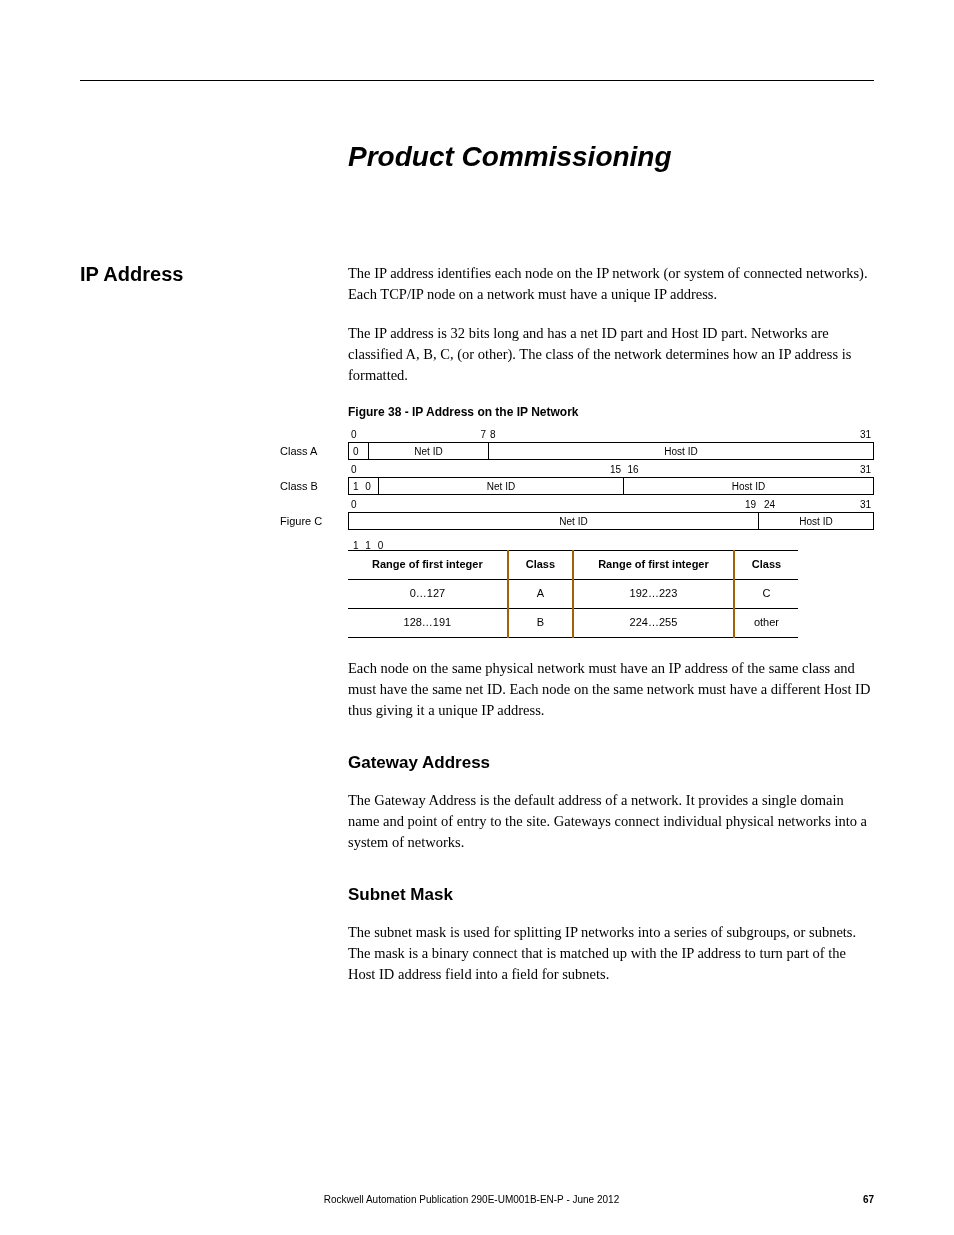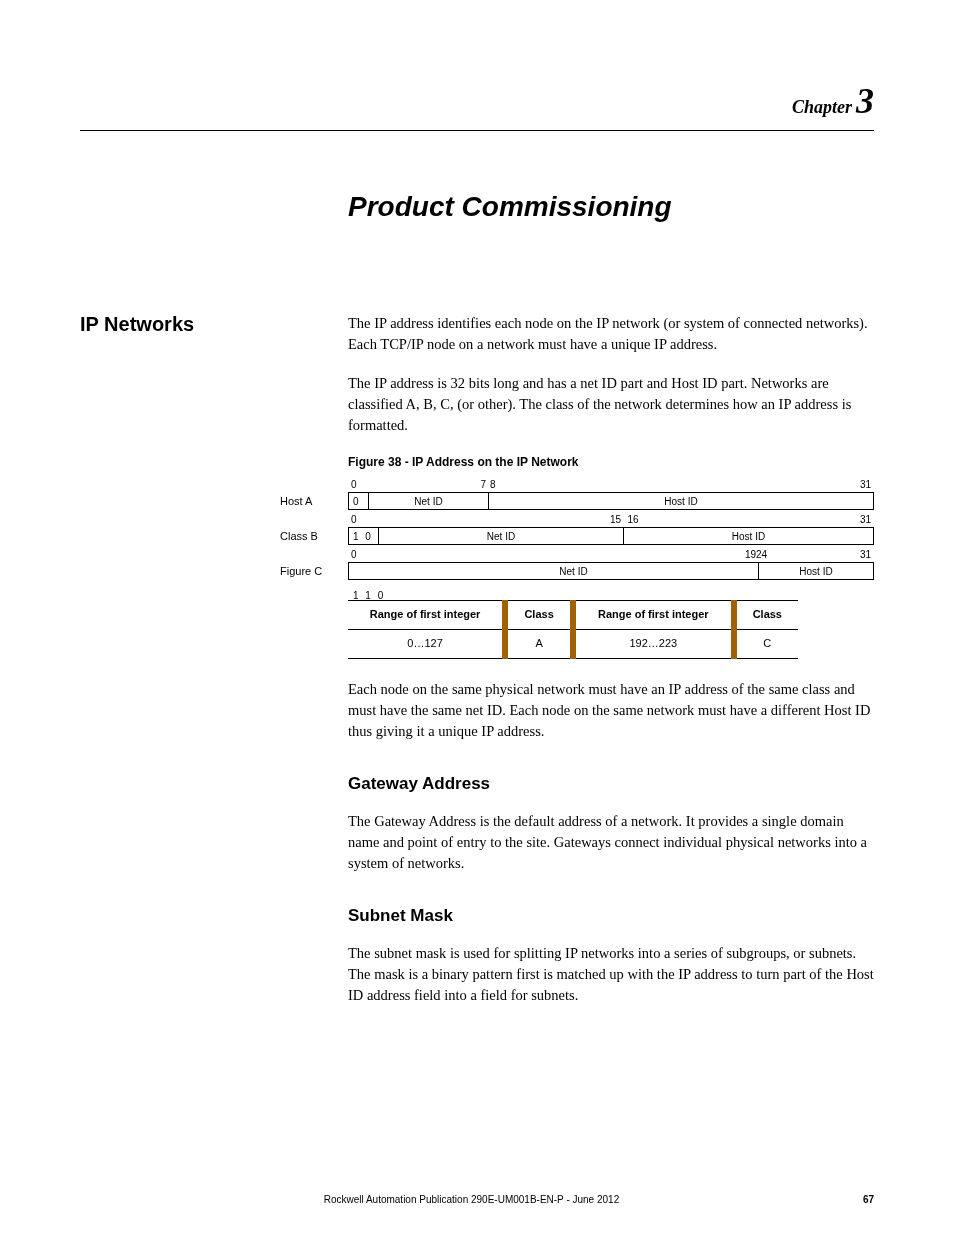--- a/index.html
+++ b/index.html
@@ -112,21 +112,21 @@
     border-top: 1px solid #000;
     border-bottom: 1px solid #000;
     border-left: none;
     border-right: none;
     padding: 6px 12px;
     text-align: center;
   }
   table.range th {
     font-weight: bold;
   }
-  table.range .vline { border-right: 6px solid #a16207; }
+  table.range .vline { border-right: 2px solid #a16207; }
   .sub-head {
     font-family: 'Helvetica Neue', Arial, sans-serif;
     font-weight: bold;
     font-size: 17px;
     margin-top: 30px;
     margin-bottom: 14px;
   }
   .footer {
     position: absolute;
     bottom: 30px;
@@ -136,50 +136,46 @@
     font-family: 'Helvetica Neue', Arial, sans-serif;
     font-size: 10px;
   }
   .footer .pub { flex: 1; text-align: center; }
   .footer .pg { font-weight: bold; }
 </style>
 </head>
 <body>
 
 <div class="page">
-  <div class="chapter-header">
-    <span class="chapter-word">Chapter</span>
-    <span class="chapter-num">3</span>
-  </div>
   <hr class="hr-top">
 
   <h1 class="title">Product Commissioning</h1>
 
   <div class="two-col">
-    <div class="side-head">IP Networks</div>
+    <div class="side-head">IP Address</div>
     <div class="body-col">
       <p>The IP address identifies each node on the IP network (or system of connected networks). Each TCP/IP node on a network must have a unique IP address.</p>
       <p>The IP address is 32 bits long and has a net ID part and Host ID part. Networks are classified A, B, C, (or other). The class of the network determines how an IP address is formatted.</p>
       <div class="fig-caption">Figure 38 - IP Address on the IP Network</div>
     </div>
   </div>
 
   <div class="diagram-wrap">
 
     <div class="diag-row">
       <div class="diag-label"></div>
       <div class="diag-numbers">
         <span style="width:20px">0</span>
         <span style="width:115px;text-align:right">7</span>
         <span style="width:15px;text-align:left;padding-left:4px">8</span>
         <span style="flex:1;text-align:right">31</span>
       </div>
     </div>
     <div class="diag-row">
-      <div class="diag-label">Host A</div>
+      <div class="diag-label">Class A</div>
       <div class="diag-bar">
         <div class="seg prefix">0</div>
         <div class="seg" style="width:120px">Net ID</div>
         <div class="seg" style="flex:1">Host ID</div>
       </div>
     </div>
 
     <div class="diag-row" style="margin-top:4px">
       <div class="diag-label"></div>
       <div class="diag-numbers">
@@ -196,21 +192,21 @@
         <div class="seg" style="width:245px">Net ID</div>
         <div class="seg" style="flex:1">Host ID</div>
       </div>
     </div>
 
     <div class="diag-row" style="margin-top:4px">
       <div class="diag-label"></div>
       <div class="diag-numbers">
         <span style="width:20px">0</span>
         <span style="width:385px;text-align:right">19</span>
-        <span style="width:20px;text-align:left;padding-left:0">24</span>
+        <span style="width:20px;text-align:left;padding-left:8px">24</span>
         <span style="flex:1;text-align:right">31</span>
       </div>
     </div>
     <div class="diag-row">
       <div class="diag-label">Figure C</div>
       <div class="diag-bar">
         <div class="seg prefix3">1 1 0</div>
         <div class="seg" style="width:370px">Net ID</div>
         <div class="seg" style="flex:1">Host ID</div>
       </div>
@@ -228,30 +224,36 @@
           <th class="vline">Class</th>
           <th class="vline">Range of first integer</th>
           <th>Class</th>
         </tr>
         <tr>
           <td class="vline">0…127</td>
           <td class="vline">A</td>
           <td class="vline">192…223</td>
           <td>C</td>
         </tr>
+        <tr>
+          <td class="vline">128…191</td>
+          <td class="vline">B</td>
+          <td class="vline">224…255</td>
+          <td>other</td>
+        </tr>
       </tbody>
         </table>
 
       <p>Each node on the same physical network must have an IP address of the same class and must have the same net ID. Each node on the same network must have a different Host ID thus giving it a unique IP address.</p>
 
       <div class="sub-head">Gateway Address</div>
       <p>The Gateway Address is the default address of a network. It provides a single domain name and point of entry to the site. Gateways connect individual physical networks into a system of networks.</p>
 
       <div class="sub-head">Subnet Mask</div>
-      <p>The subnet mask is used for splitting IP networks into a series of subgroups, or subnets. The mask is a binary pattern first is matched up with the IP address to turn part of the Host ID address field into a field for subnets.</p>
+      <p>The subnet mask is used for splitting IP networks into a series of subgroups, or subnets. The mask is a binary connect that is matched up with the IP address to turn part of the Host ID address field into a field for subnets.</p>
     </div>
   </div>
 
   <div class="footer">
     <span></span>
     <span class="pub">Rockwell Automation Publication 290E-UM001B-EN-P - June 2012</span>
     <span class="pg">67</span>
   </div>
 </div>
 

